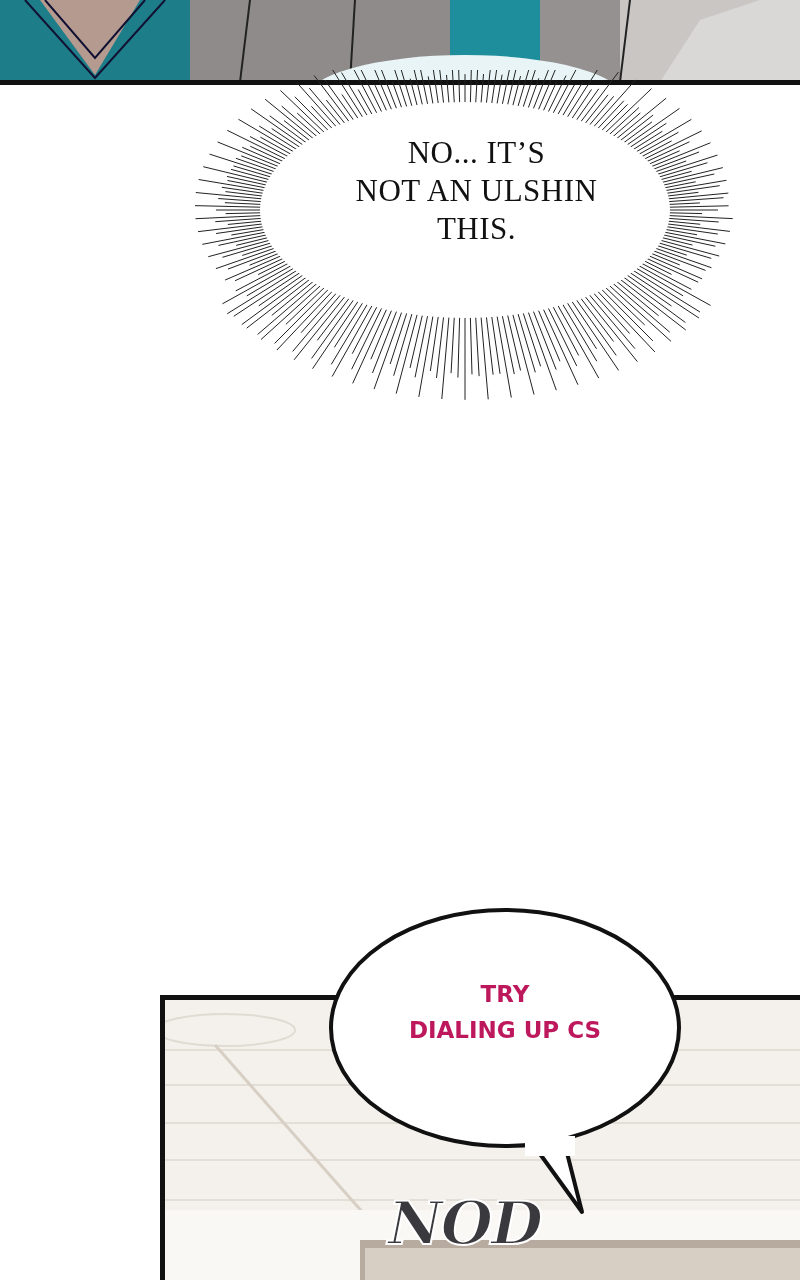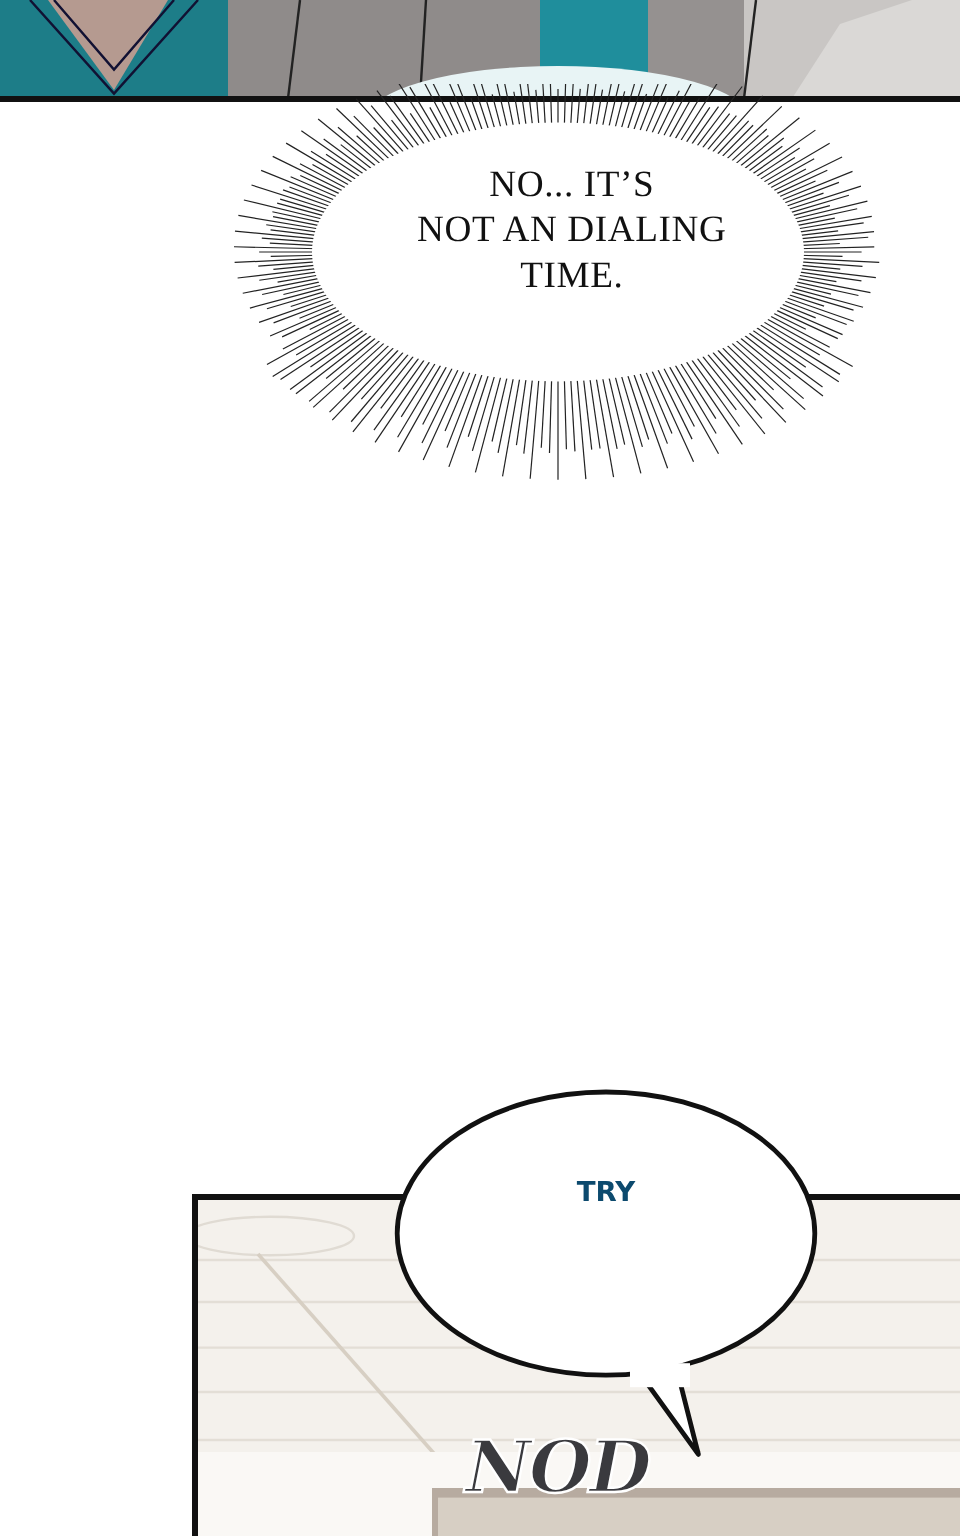--- a/index.html
+++ b/index.html
@@ -2,21 +2,21 @@
 <html><head>
 <meta charset="utf-8">
 <style>
   html, body { margin:0; padding:0; }
   body { width:800px; height:1280px; position:relative; overflow:hidden; background:#ffffff; font-family:"Liberation Sans", sans-serif; }
   .abs { position:absolute; }
   
   .top-panel { left:0; top:0; width:800px; height:82px; background:#8c8a8a; overflow:hidden; }
   .top-border { left:0; top:80px; width:800px; height:5px; background:#111; }
   .speech-text-serif { font-family:"Liberation Serif", serif; font-size:31px; line-height:38px; text-align:center; color:#111; letter-spacing:0.5px; }
-  .speech-text-sans { font-family:"DejaVu Sans", sans-serif; font-size:23px; line-height:36px; text-align:center; color:#0c4a6e; font-weight:bold; }
+  .speech-text-sans { font-family:"DejaVu Sans", sans-serif; font-size:23px; line-height:36px; text-align:center; color:#be185d; font-weight:bold; }
   .bottom-panel { left:160px; top:995px; width:660px; height:300px; border:5px solid #111; border-right:none; border-bottom:none; background:#f4f1ec; overflow:hidden; box-sizing:border-box; }
   .sfx { font-family:"DejaVu Serif", serif; font-size:60px; font-weight:bold; font-style:italic; color:#3a3a3e; -webkit-text-stroke:2px #fff; letter-spacing:-2px; }
 </style>
 </head>
 <body>
 
 <div class="abs top-panel">
   <svg width="800" height="82">
     <rect x="0" y="0" width="800" height="82" fill="#8e8a89"></rect>
     <polygon points="0,0 190,0 190,82 0,82" fill="#1d7d88"></polygon>
@@ -276,22 +276,22 @@
       <line x1="468.28897227476205" y1="126.55580220133467" x2="503.42369495594244" y2="122.32752251150853"></line>
       <line x1="468.9043790736547" y1="129.2335682834317" x2="533.3721675228304" y2="123.08305020799985"></line>
       <line x1="469.3834667466256" y1="131.9187131400319" x2="528.5182650100139" y2="127.69087499171562"></line>
       <line x1="469.7259069509148" y1="134.60939650697674" x2="504.84625831799866" y2="132.92670686834515"></line>
       <line x1="469.93146499511147" y1="137.30377432428904" x2="533.5510290916026" y2="135.79134262600815"></line>
     </g>
   <ellipse cx="270" cy="140" rx="205" ry="108" fill="#fff"></ellipse>
 </svg>
 <div class="abs speech-text-serif" style="left:304px;top:134px;width:345px;">
   <div>NO... IT’S</div>
-  <div>NOT AN DIALING</div>
-  <div>TIME.</div>
+  <div>NOT AN ULSHIN</div>
+  <div>THIS.</div>
 </div>
 
 <div class="abs bottom-panel">
   <svg width="660" height="300">
     <rect x="0" y="0" width="660" height="300" fill="#f4f1ec"></rect>
     <ellipse cx="60" cy="30" rx="70" ry="16" fill="none" stroke="#e0dbd3" stroke-width="2"></ellipse>
     <line x1="0" y1="50" x2="660" y2="50" stroke="#e3ded6" stroke-width="2"></line>
     <line x1="0" y1="85" x2="660" y2="85" stroke="#e3ded6" stroke-width="2"></line>
     <line x1="0" y1="123" x2="660" y2="123" stroke="#e3ded6" stroke-width="2"></line>
     <line x1="0" y1="160" x2="660" y2="160" stroke="#e3ded6" stroke-width="2"></line>
@@ -304,15 +304,16 @@
   </svg>
 </div>
 
 <svg class="abs" style="left:320px;top:900px" width="370" height="320">
   <path d="M215,247 L262,312 L245,245" fill="#fff" stroke="#111" stroke-width="4" stroke-linejoin="round"></path>
   <ellipse cx="185" cy="128" rx="174" ry="118" fill="#fff" stroke="#111" stroke-width="4"></ellipse>
   <rect x="205" y="236" width="50" height="20" fill="#fff"></rect>
 </svg>
 <div class="abs speech-text-sans" style="left:360px;top:976px;width:290px;">
   <div>TRY</div>
+  <div>DIALING UP CS</div>
 </div>
 
 <div class="abs sfx" style="left:388px;top:1188px;">NOD</div>
 
 </body></html>

